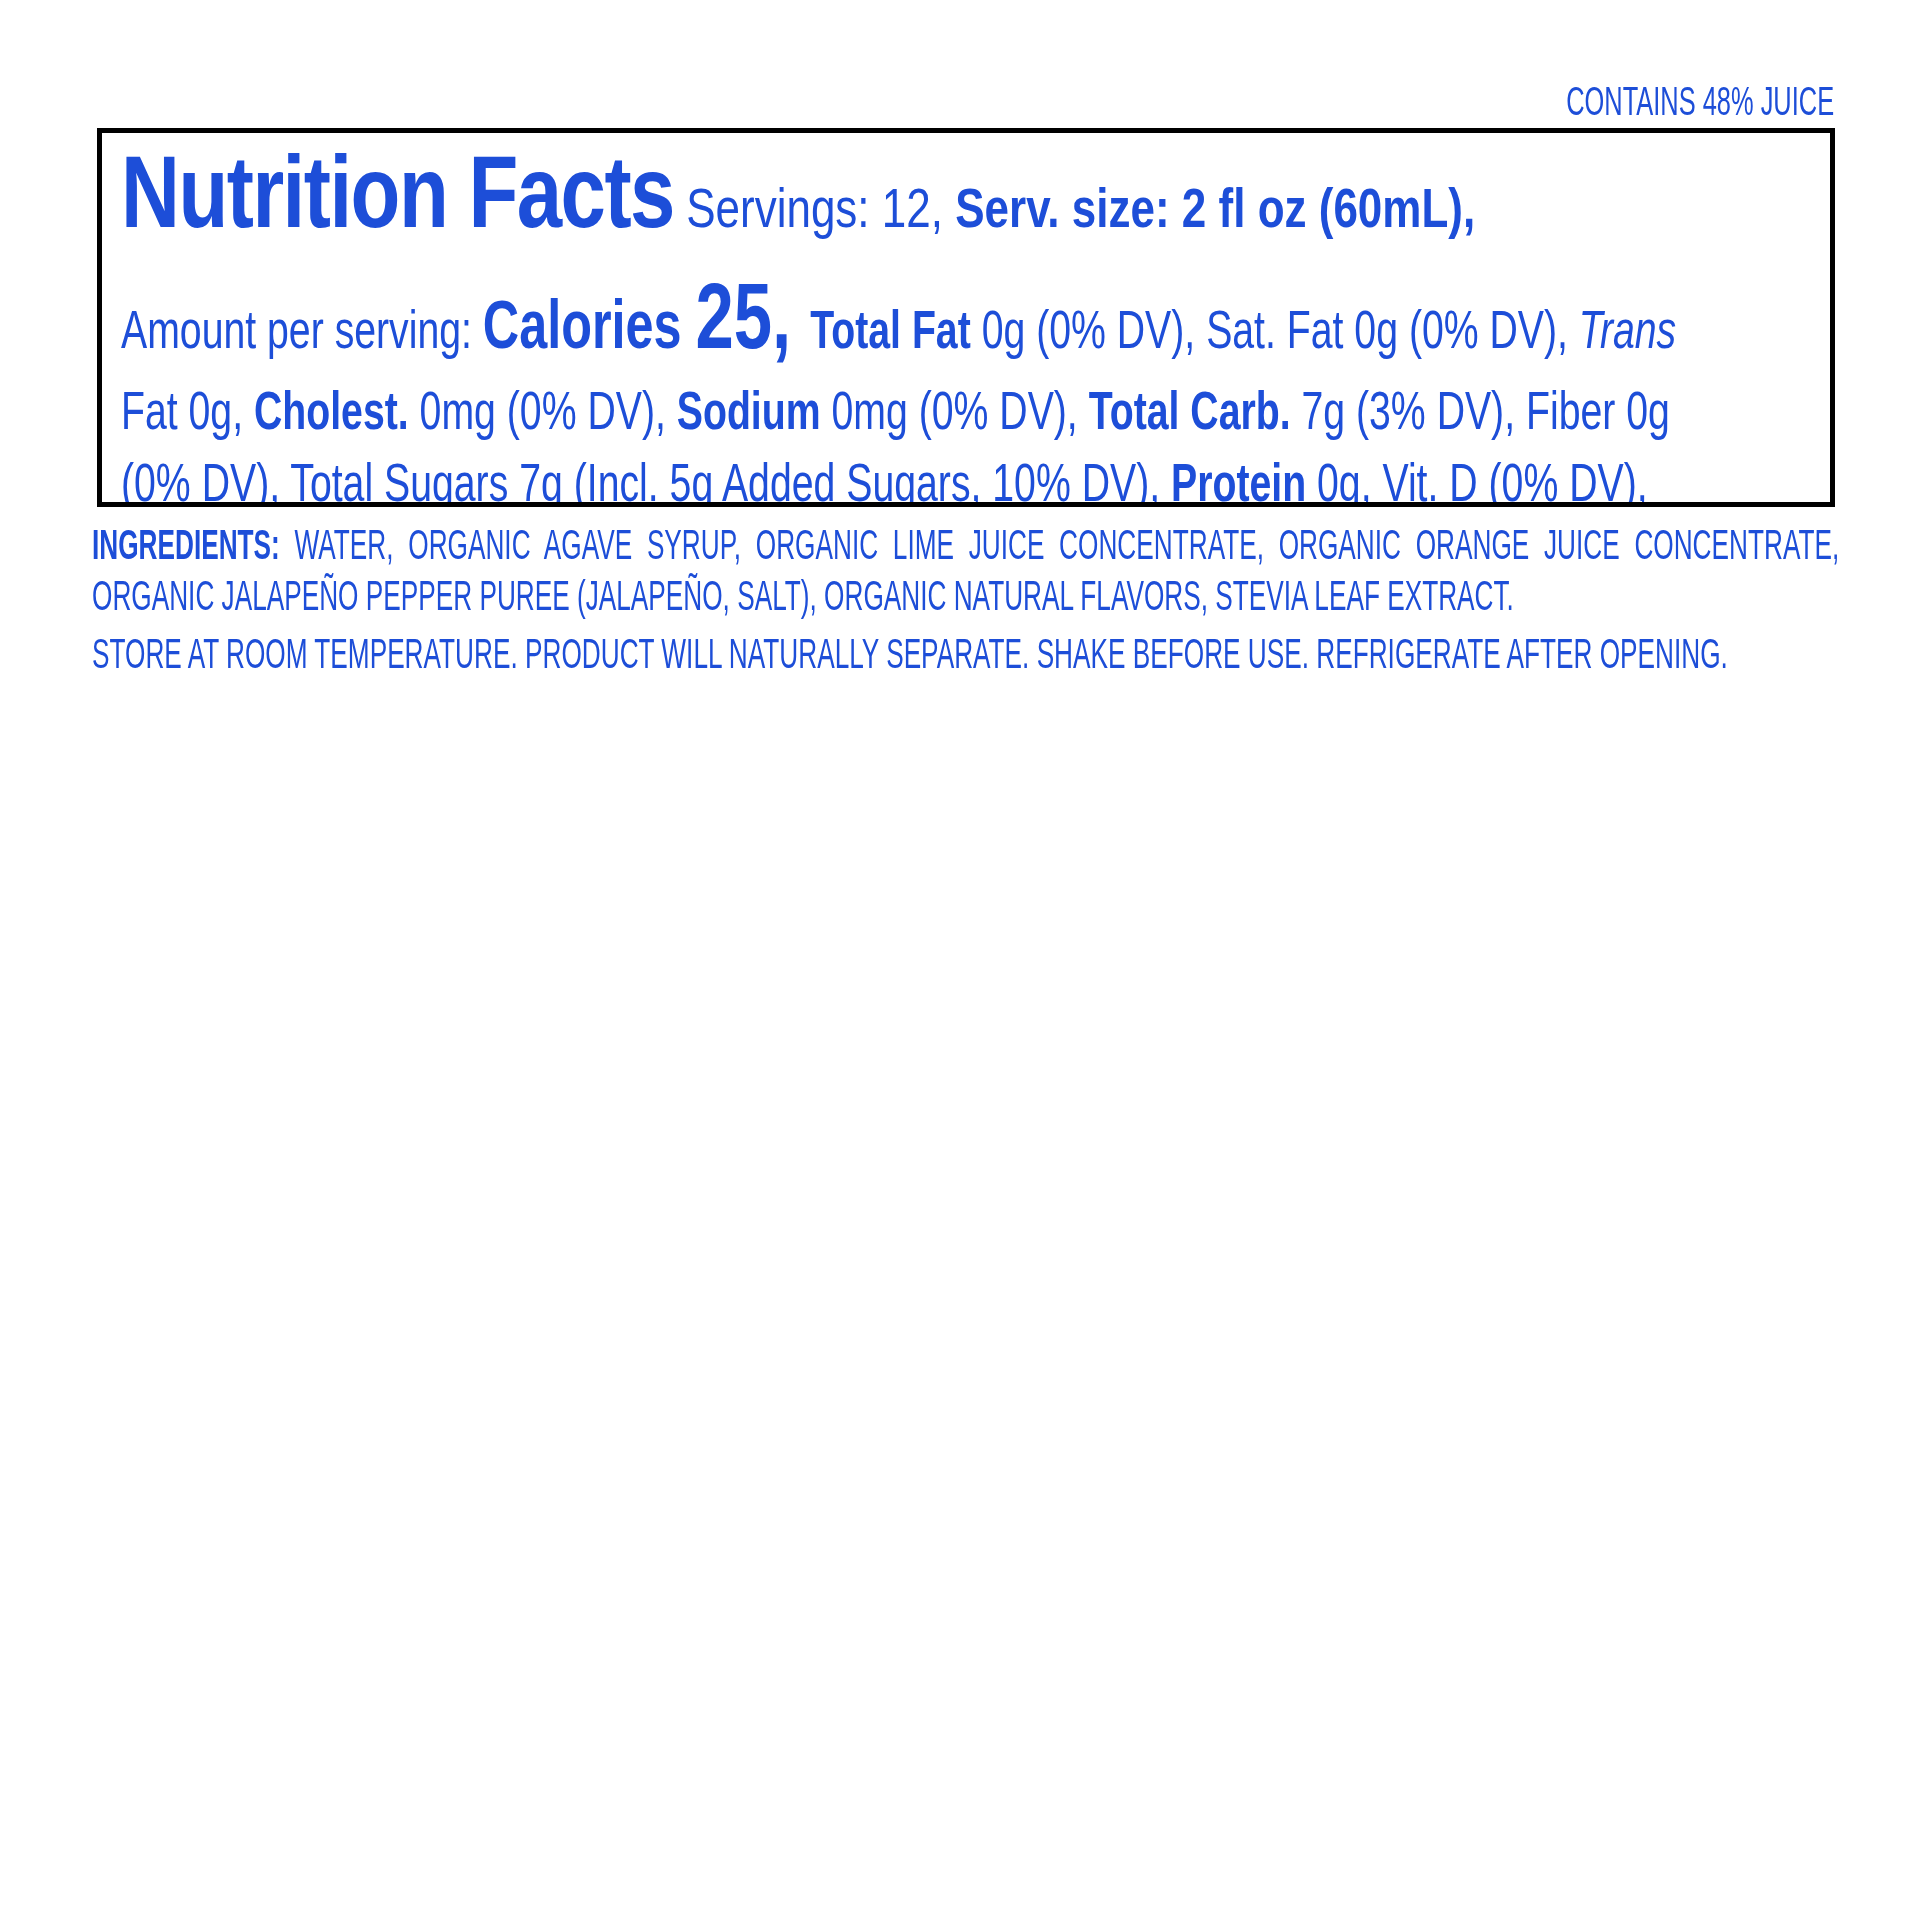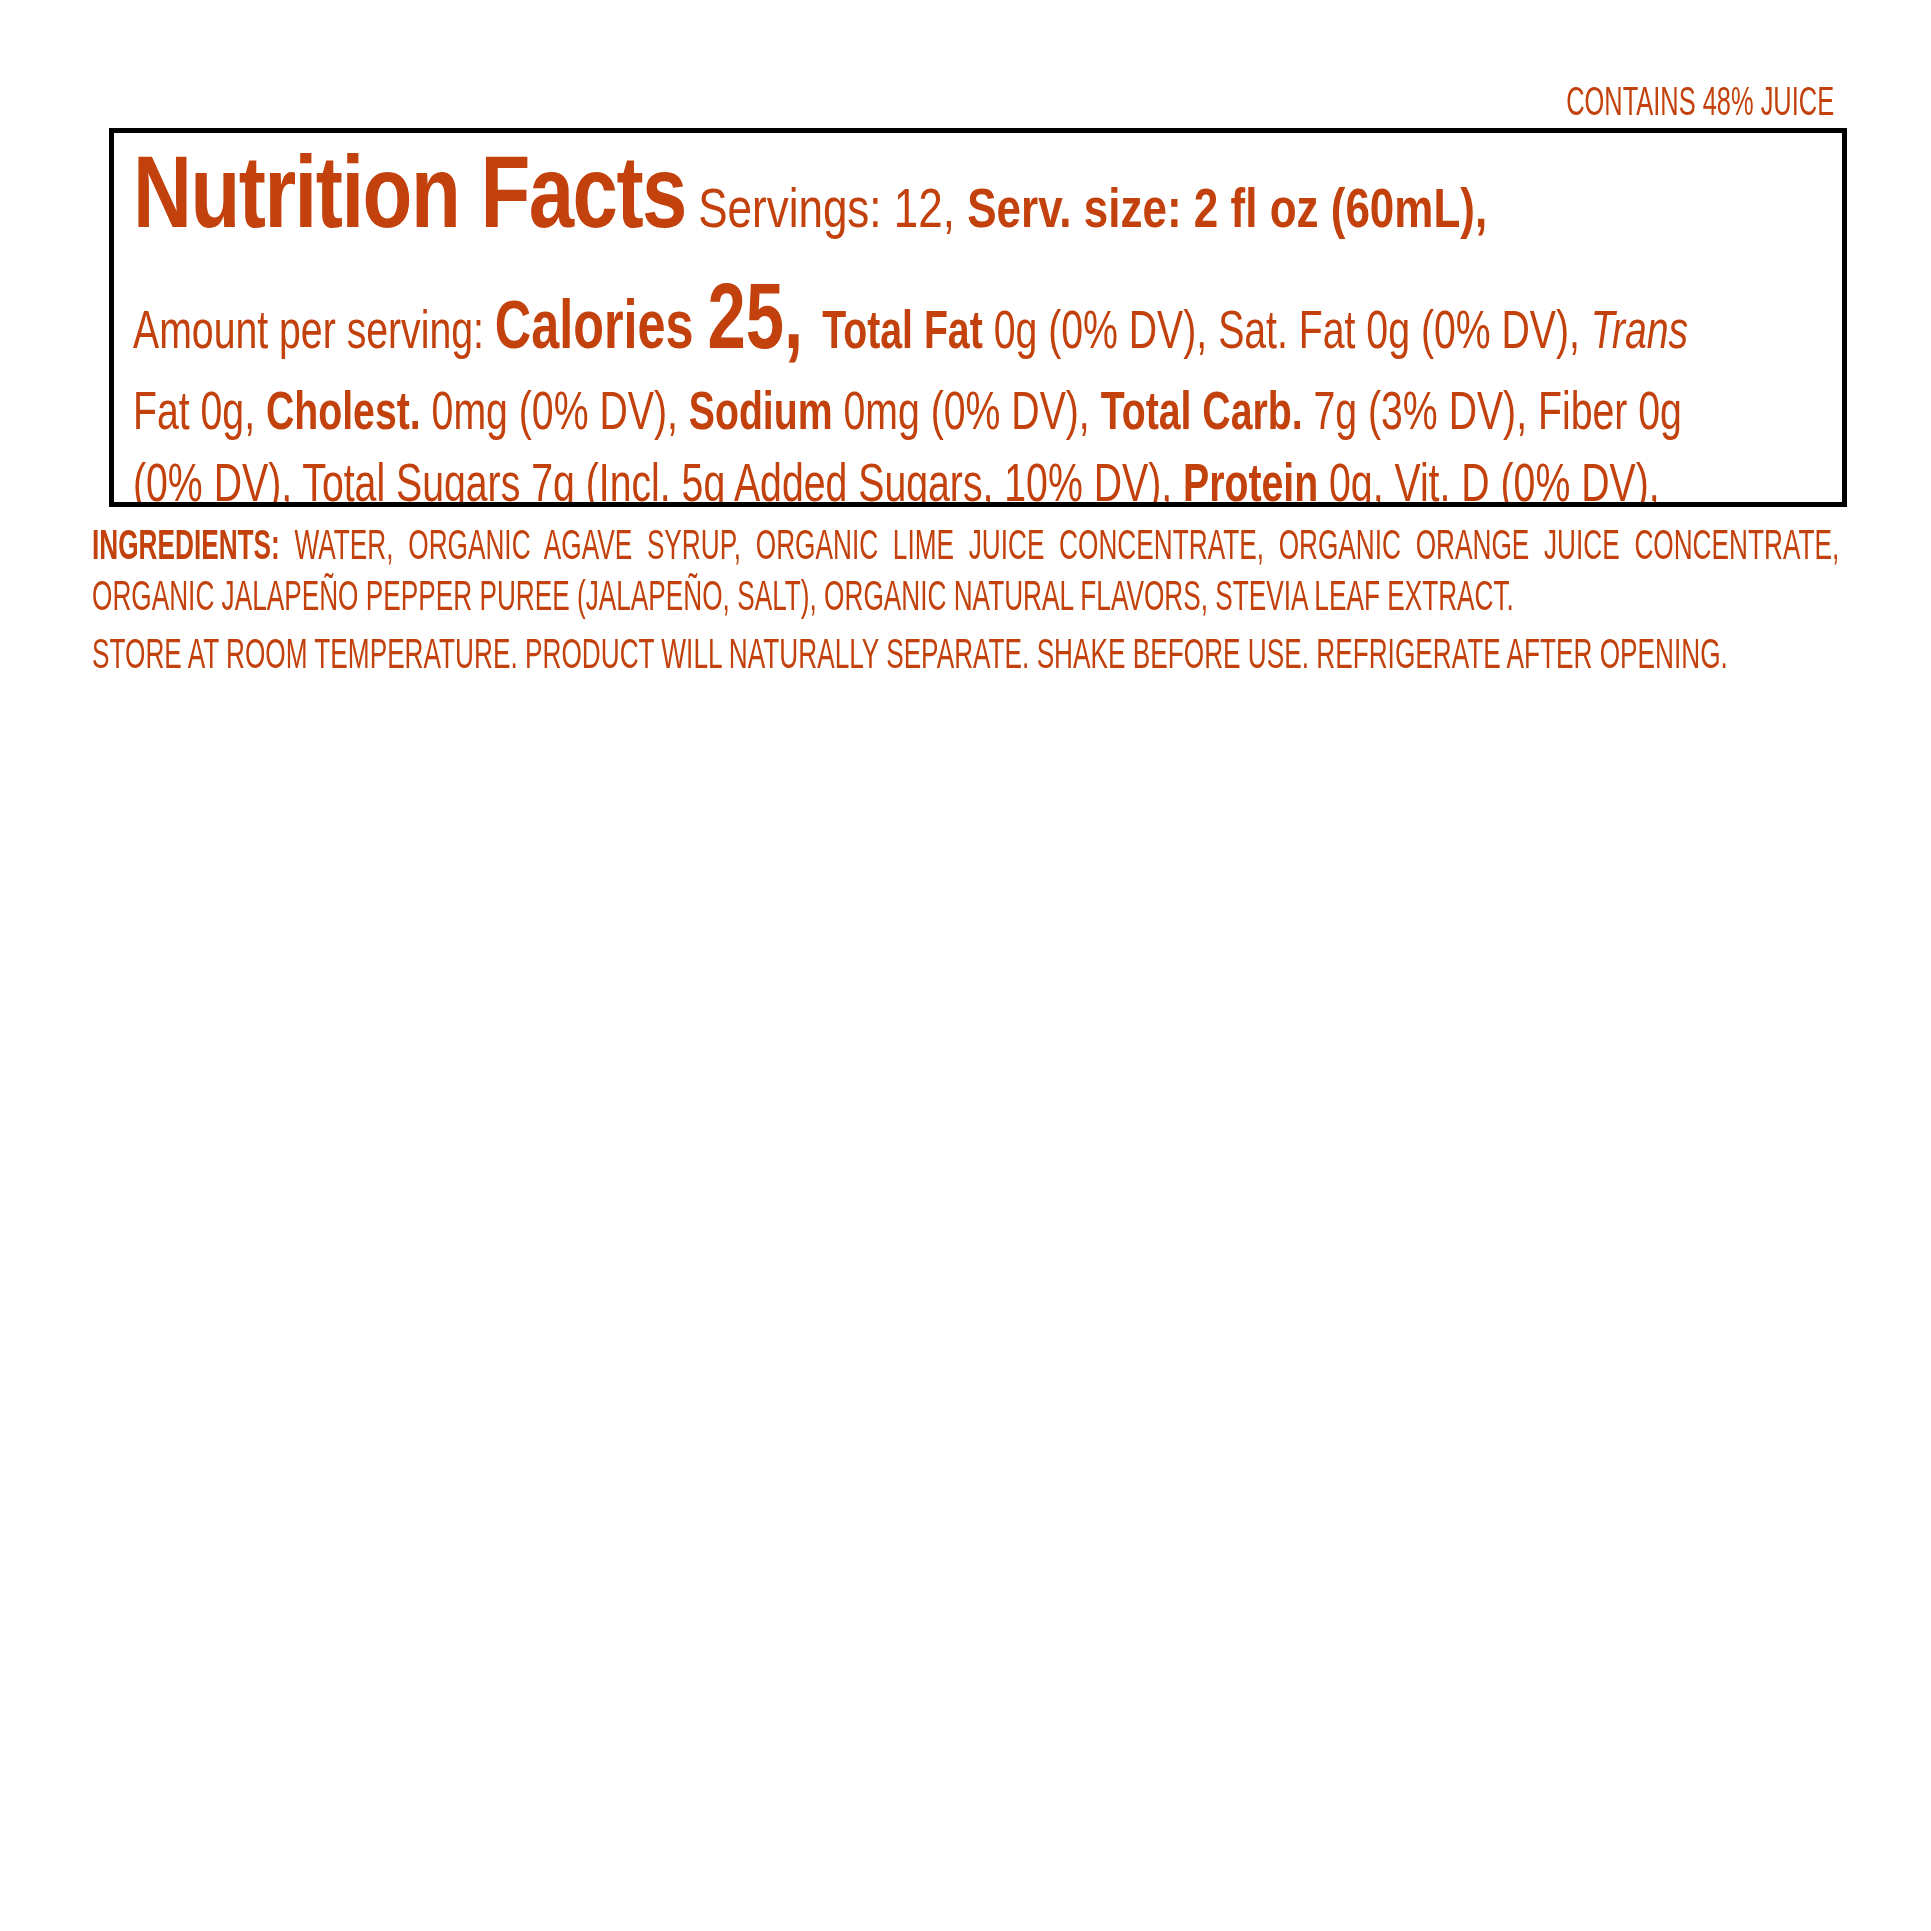--- a/index.html
+++ b/index.html
@@ -5,21 +5,21 @@
   html, body {
     margin: 0;
     padding: 0;
     background: #ffffff;
   }
   .sheet {
     position: relative;
     width: 1931px;
     height: 1931px;
     background: #ffffff;
-    color: #c2410c;
+    color: #1d4ed8;
     font-family: "Liberation Sans", sans-serif;
     overflow: hidden;
     border-radius: 17px;
   }
 
   
   .juice-note {
     position: absolute;
     top: 81px;
     right: 97px;
@@ -36,21 +36,20 @@
     position: absolute;
     left: 97px;
     top: 128px;
     width: 1738px;
     height: 379px;
     box-sizing: border-box;
     border: 5.8px solid #000000;
     background: #ffffff;
     padding: 7.7px 0 0 19.3px;
     overflow: hidden;
-    margin-left: 12px;
   }
 
   .headline {
     width: 2124px;
     transform: scaleX(0.80);
     transform-origin: 0 0;
     white-space: nowrap;
     line-height: 102px;
     margin-bottom: 5.8px;
   }

